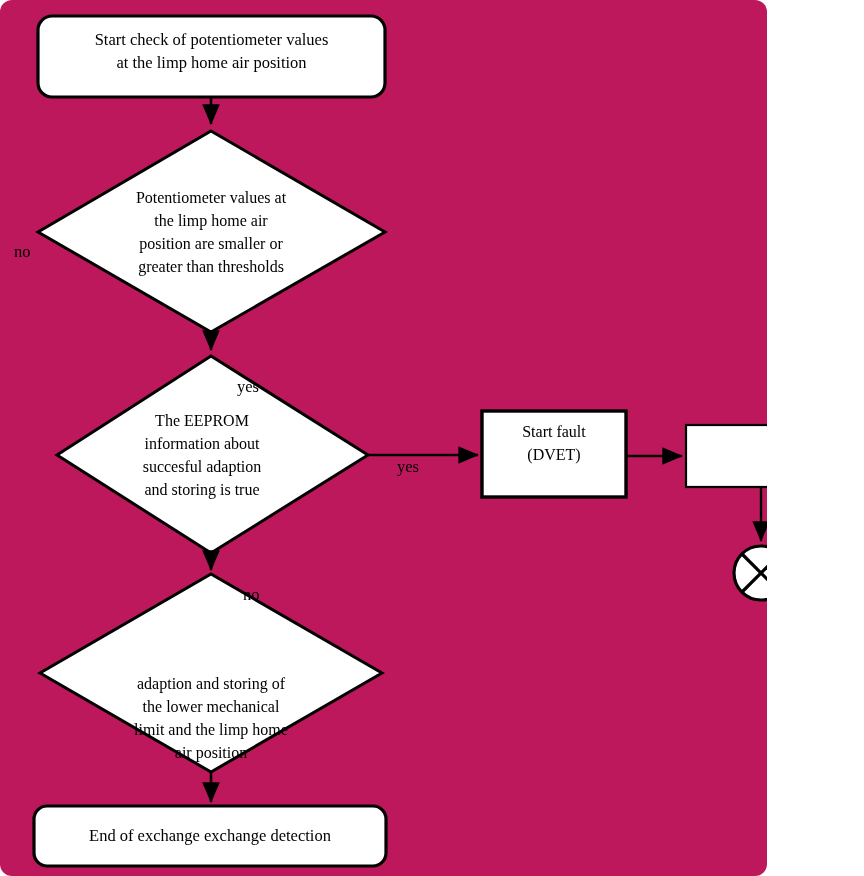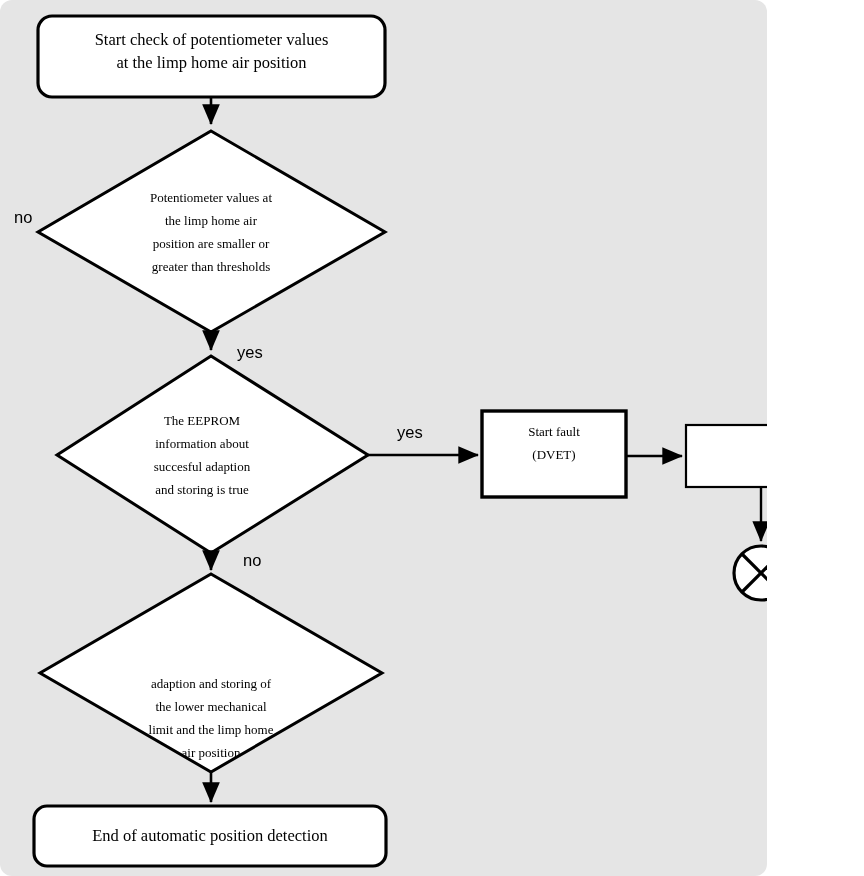--- a/index.html
+++ b/index.html
@@ -4,49 +4,50 @@
 <style>
   html, body {
     margin: 0;
     padding: 0;
     background: #ffffff;
   }
   #diagram-root {
     position: relative;
     width: 767px;
     height: 876px;
-    background: #e5e5e5;
+    background: #be185d;
     overflow: hidden;
     font-family: "Liberation Serif", "DejaVu Serif", serif;
     border-radius: 12px;
   }
   #flow-svg {
     position: absolute;
     left: 0;
     top: 0;
     width: 864px;
     height: 876px;
   }
   .node-text {
     position: absolute;
     text-align: center;
     color: #000000;
     font-family: "Liberation Serif", "DejaVu Serif", serif;
-    font-size: 13px;
+    font-size: 16px;
     line-height: 23px;
     white-space: pre-line;
     pointer-events: none;
   }
   .edge-label {
     position: absolute;
     color: #000000;
-    font-family: Liberation Sans, sans-serif;
+    font-family: Liberation Serif, serif;
     font-size: 16.5px;
     line-height: 18px;
     white-space: nowrap;
+    margin-top: 35px;
   }
   .terminal-text { font-size: 16.5px; }
 </style>
 </head>
 <body>
 
 <div id="diagram-root">
 
   <svg id="flow-svg" viewBox="0 0 864 876">
     <defs>
@@ -102,21 +103,21 @@
   <div class="node-text" style="left:92px; top:409px; width:220px;">The EEPROM
 information about
 succesful adaption
 and storing is true</div>
 
   <div class="node-text" style="left:91px; top:636px; width:240px;margin-top:36px;">adaption and storing of
 the lower mechanical
 limit and the limp home
 air position</div>
 
-  <div class="node-text terminal-text" style="left:44px; top:824px; width:332px;">End of automatic position detection</div>
+  <div class="node-text terminal-text" style="left:44px; top:824px; width:332px;">End of exchange exchange detection</div>
 
   <div class="node-text" style="left:487px; top:420px; width:134px;">Start fault
 (DVET)</div>
 
 
   <div class="edge-label" style="left:14px; top:208px;">no</div>
 
   <div class="edge-label" style="left:237px; top:343px;">yes</div>
 
   <div class="edge-label" style="left:397px; top:423px;">yes</div>

